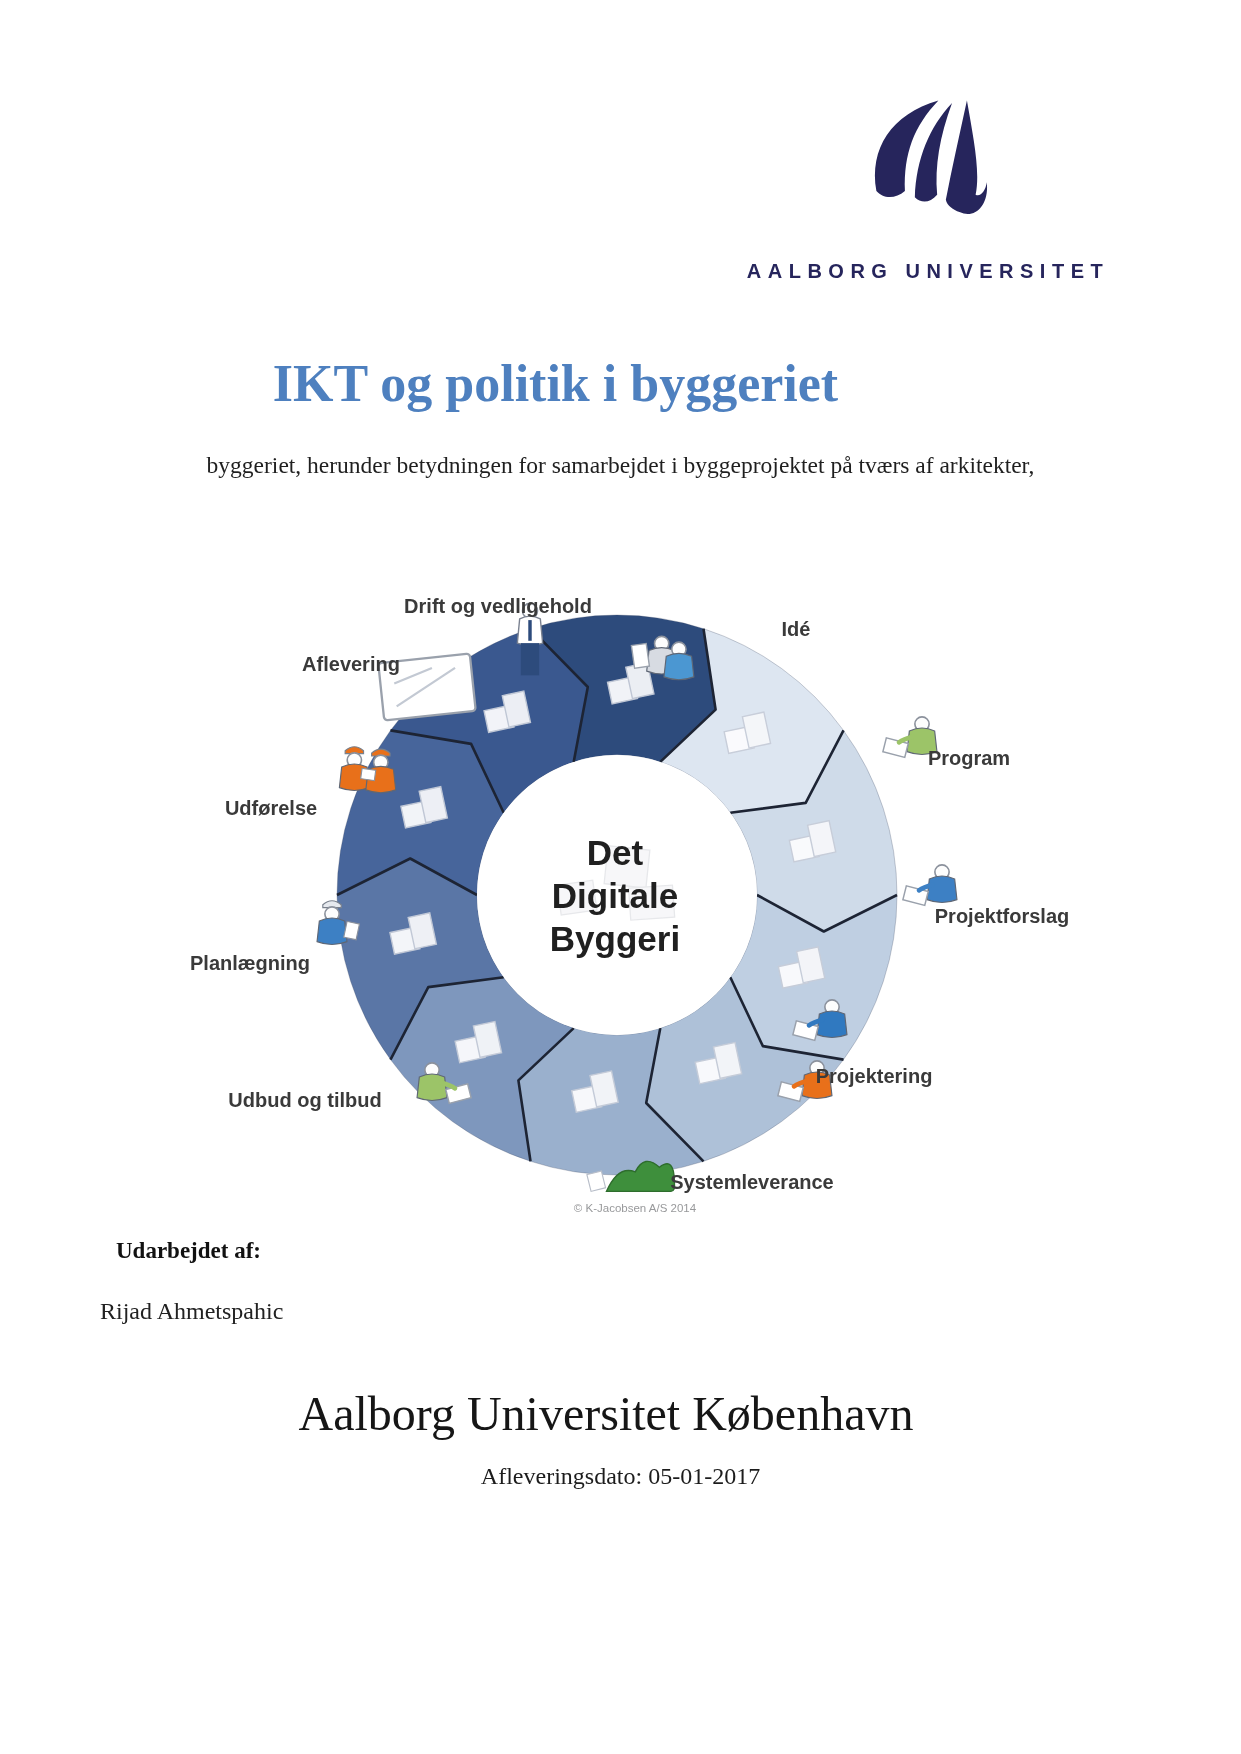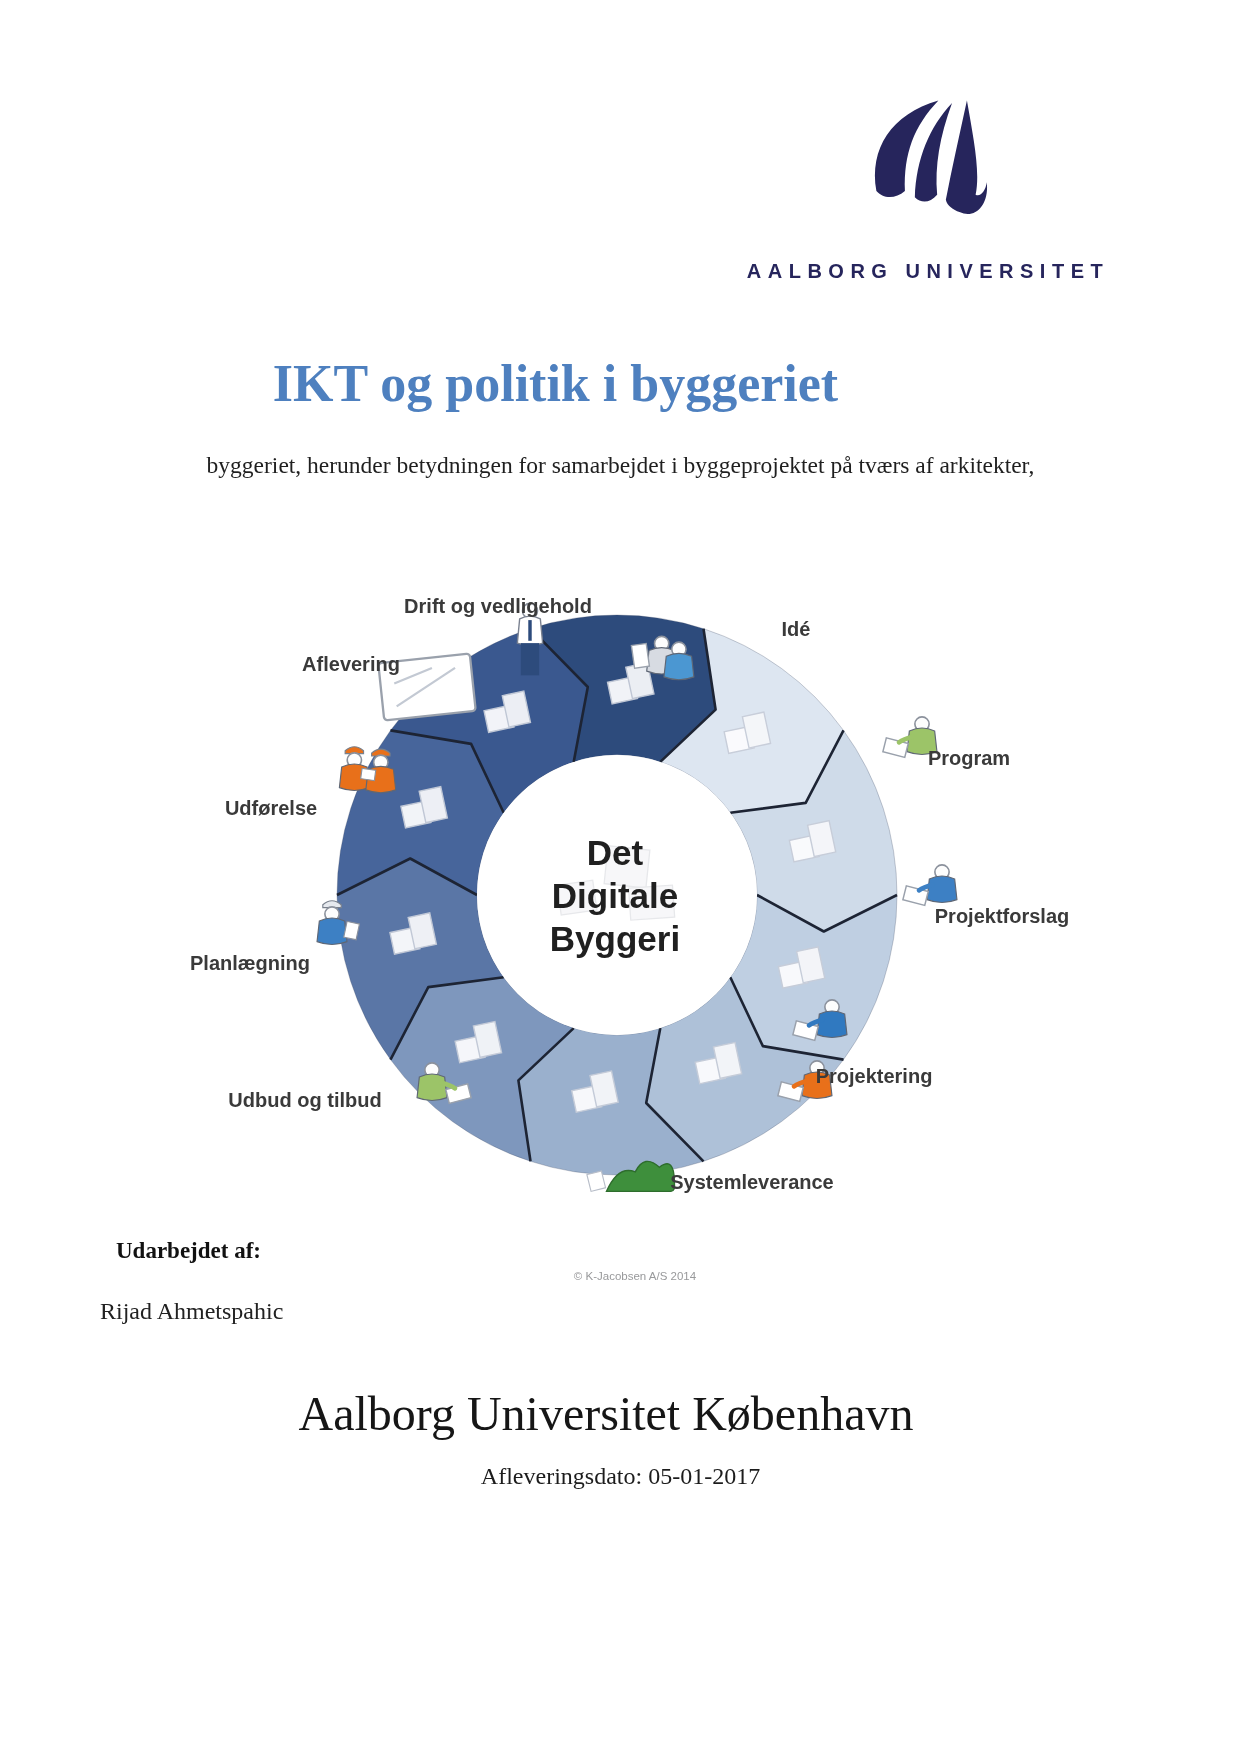--- a/index.html
+++ b/index.html
@@ -28,21 +28,21 @@
   }
 
   
   #wheel-svg{left:237px;top:515px;width:760px;height:760px;}
   .phase-label{
     position:absolute;transform:translate(-50%,-50%);
     font-family:"Liberation Sans",sans-serif;font-weight:600;
     font-size:20px;color:#3a3a3a;white-space:nowrap;
   }
   #diagram-credit{
-    left:420px;top:1270px;width:430px;text-align:center;
+    left:420px;top:1202px;width:430px;text-align:center;
     font-family:"Liberation Sans",sans-serif;font-size:11.5px;color:#98999b;
   }
 
   
   #author-heading{left:116px;top:1238px;font-size:23px;font-weight:bold;color:#111;}
   #author-name{left:100px;top:1298px;font-size:24px;color:#222;font-family:Liberation Serif, serif;}
 
   
   #institution{
     left:0;top:1386px;width:1212px;text-align:center;

